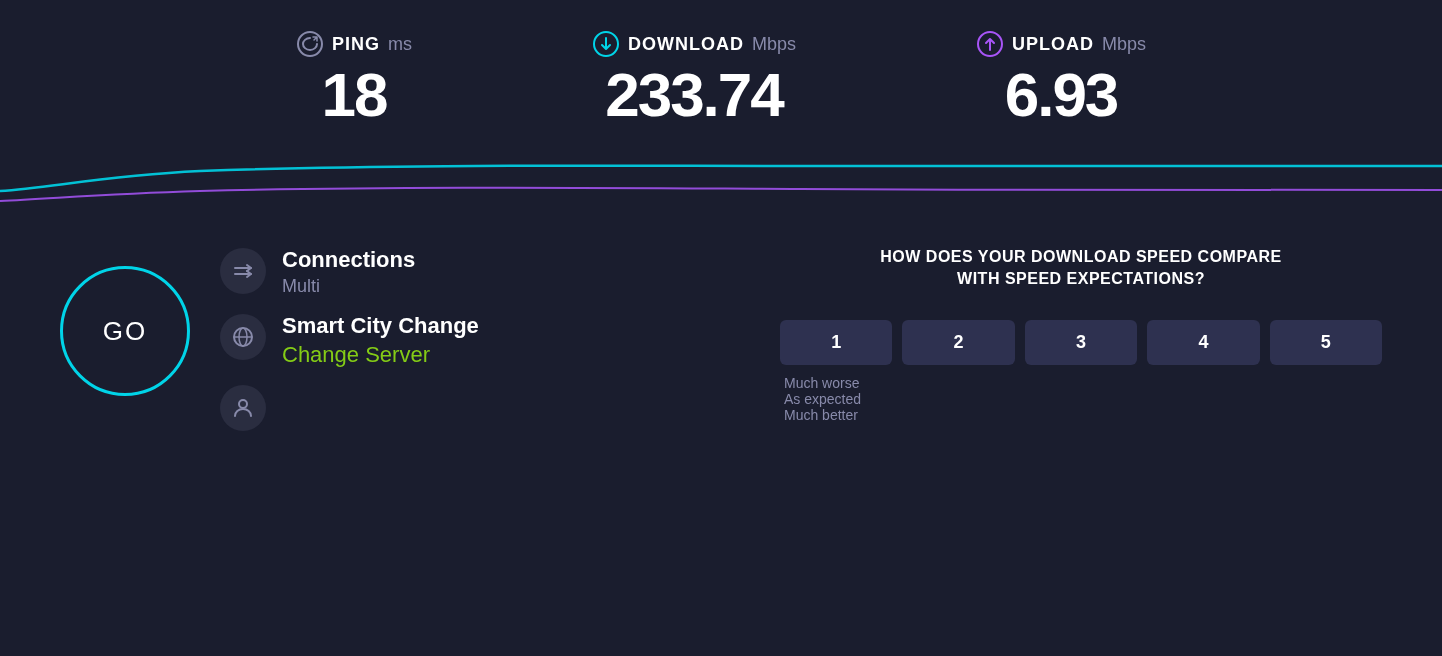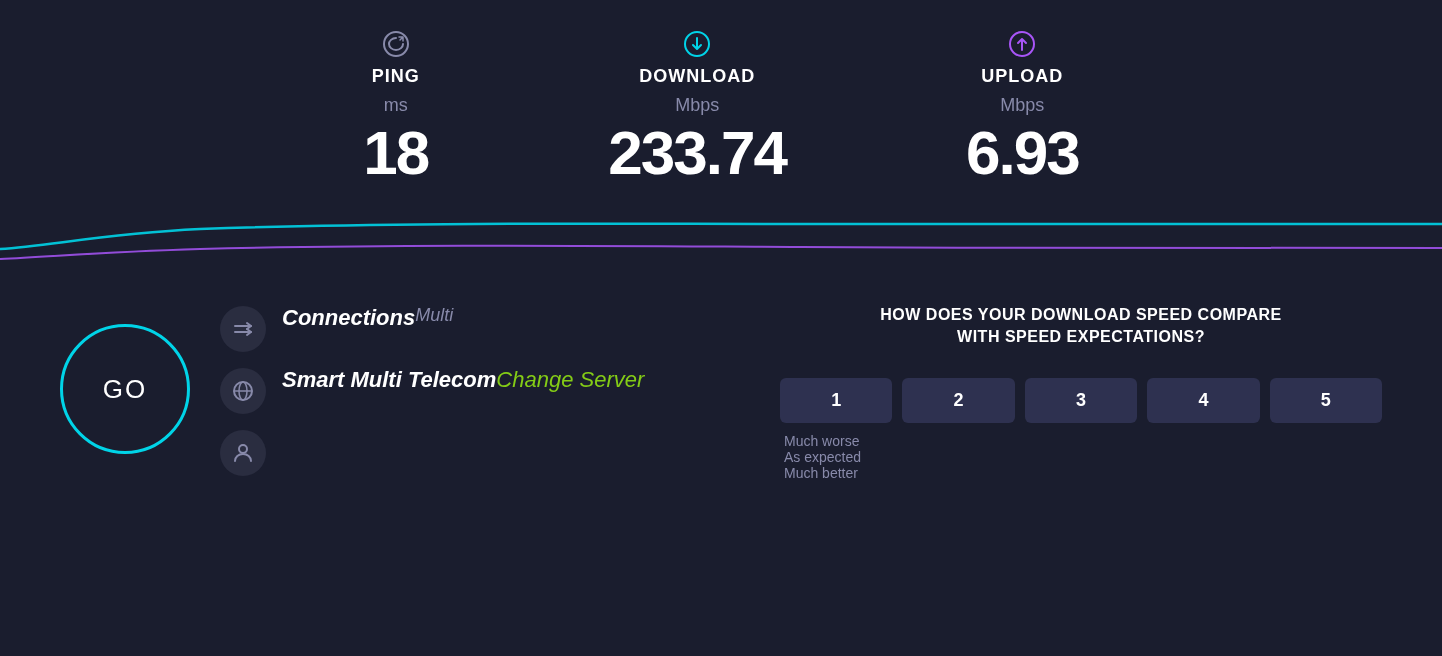--- a/index.html
+++ b/index.html
@@ -26,21 +26,20 @@
       display: flex;
       flex-direction: column;
       align-items: center;
     }
 
     .metric-header {
       display: flex;
       align-items: center;
       gap: 8px;
       margin-bottom: 6px;
-      flex-direction: column;
     }
 
     .metric-icon {
       width: 28px;
       height: 28px;
       display: flex;
       align-items: center;
       justify-content: center;
     }
 
@@ -127,22 +126,21 @@
       background: #2a2d40;
       display: flex;
       align-items: center;
       justify-content: center;
       flex-shrink: 0;
       margin-top: 2px;
     }
 
     .info-text {
       display: flex;
-      flex-direction: row;
-      font-style: italic;
+      flex-direction: column;
     }
 
     .info-title {
       font-size: 22px;
       font-weight: 600;
       color: #ffffff;
       line-height: 1.3;
     }
 
     .info-subtitle {
@@ -293,21 +291,21 @@
 
       <div class="info-row">
         <div class="info-icon-circle">
           <svg width="24" height="24" viewBox="0 0 24 24">
             <circle cx="12" cy="12" r="9" stroke="#888aaa" stroke-width="2"></circle>
             <ellipse cx="12" cy="12" rx="4" ry="9" stroke="#888aaa" stroke-width="1.5"></ellipse>
             <line x1="3" y1="12" x2="21" y2="12" stroke="#888aaa" stroke-width="1.5"></line>
           </svg>
         </div>
         <div class="info-text">
-          <span class="info-title">Smart Multi Telecom</span>
+          <span class="info-title">Smart City Change</span>
           <span class="info-link">Change Server</span>
         </div>
       </div>
 
       <div class="info-row">
         <div class="info-icon-circle">
           <svg width="24" height="24" viewBox="0 0 24 24">
             <circle cx="12" cy="8" r="4" stroke="#888aaa" stroke-width="2"></circle>
             <path d="M4 20 C4 16 7.5 13 12 13 C16.5 13 20 16 20 20" stroke="#888aaa" stroke-width="2" stroke-linecap="round" fill="none"></path>
           </svg>

